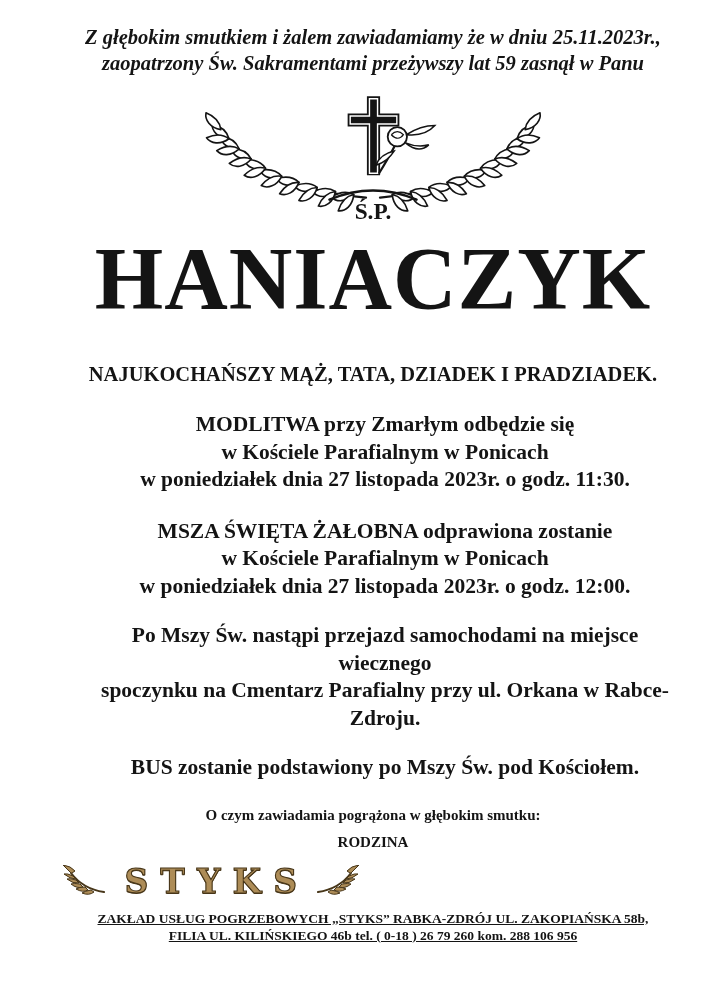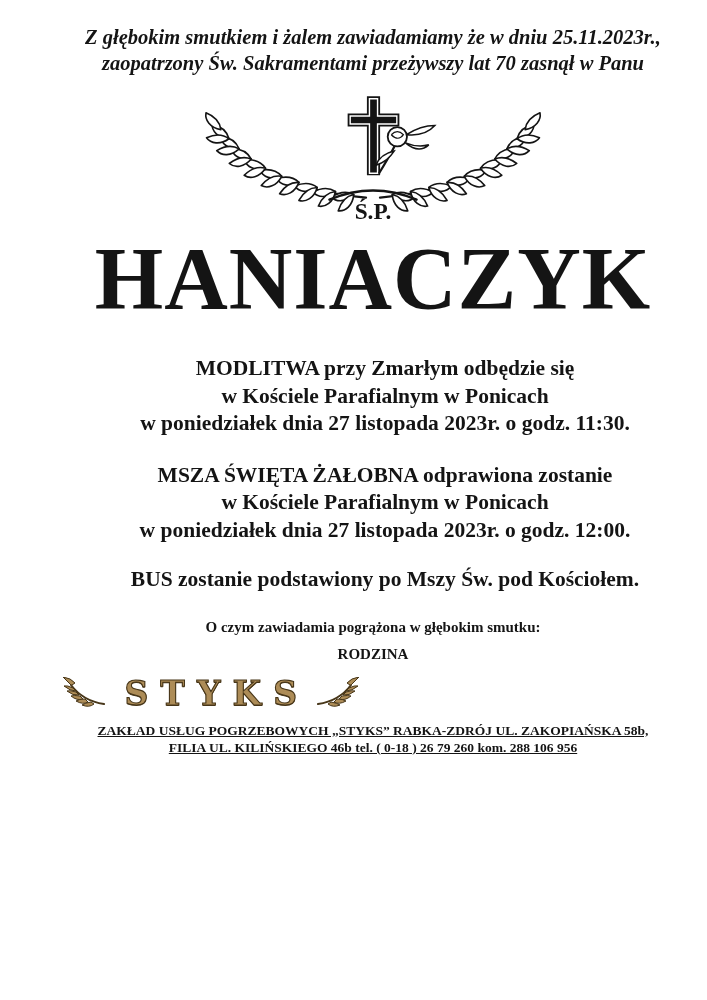--- a/index.html
+++ b/index.html
@@ -43,21 +43,21 @@
   .sprig .sstem{fill:none;stroke:var(--gold-dark,#473619);stroke-width:2;stroke-linecap:round;}
   .footer{margin-top:5px;font-weight:bold;font-size:13.5px;line-height:17px;text-decoration:underline;}
 </style>
 </head>
 <body>
 
 <div class="sheet">
 
   <div class="intro">
     <div>Z głębokim smutkiem i żalem zawiadamiamy że w dniu 25.11.2023r.,</div>
-    <div>zaopatrzony Św. Sakramentami przeżywszy lat 70 zasnął w Panu</div>
+    <div>zaopatrzony Św. Sakramentami przeżywszy lat 59 zasnął w Panu</div>
   </div>
 
   <svg class="emblem" width="356" height="142" viewBox="0 0 350 140" aria-hidden="true">
     <defs>
       <path id="leaf" d="M0 0 C6 -9 15 -11 21 -7 C15 -1 7 2 0 0 Z"></path>
     </defs>
 
     <g>
       <path class="stem" d="M168,112 Q60,102 24,44"></path>
       <use href="#leaf" class="leaf" transform="translate(156,109) rotate(192)"></use>
@@ -120,33 +120,38 @@
       <path class="rose" style="stroke-width:1.2" fill="none" d="M193,50 Q199,44 205,50 Q200,57 193,50"></path>
     </g>
 
     <text class="sp" x="175" y="133" text-anchor="middle">Ś.P.</text>
   </svg>
 
   <div class="name">
     <div>HANIACZYK</div>
   </div>
 
+  <div class="relation">NAJUKOCHAŃSZY MĄŻ, TATA, DZIADEK I PRADZIADEK.</div>
 
   <div class="para">
     <div>MODLITWA przy Zmarłym odbędzie się</div>
     <div>w Kościele Parafialnym w Ponicach</div>
     <div>w poniedziałek dnia 27 listopada 2023r. o godz. 11:30.</div>
   </div>
 
   <div class="para">
     <div>MSZA ŚWIĘTA ŻAŁOBNA odprawiona zostanie</div>
     <div>w Kościele Parafialnym w Ponicach</div>
     <div>w poniedziałek dnia 27 listopada 2023r. o godz. 12:00.</div>
   </div>
 
+  <div class="para tight">
+    <div>Po Mszy Św. nastąpi przejazd samochodami na miejsce wiecznego</div>
+    <div>spoczynku na Cmentarz Parafialny przy ul. Orkana w Rabce-Zdroju.</div>
+  </div>
 
   <div class="para tight">
     <div>BUS zostanie podstawiony po Mszy Św. pod Kościołem.</div>
   </div>
 
   <div class="closing">
     <div>O czym zawiadamia pogrążona w głębokim smutku:</div>
     <div>RODZINA</div>
   </div>
 

